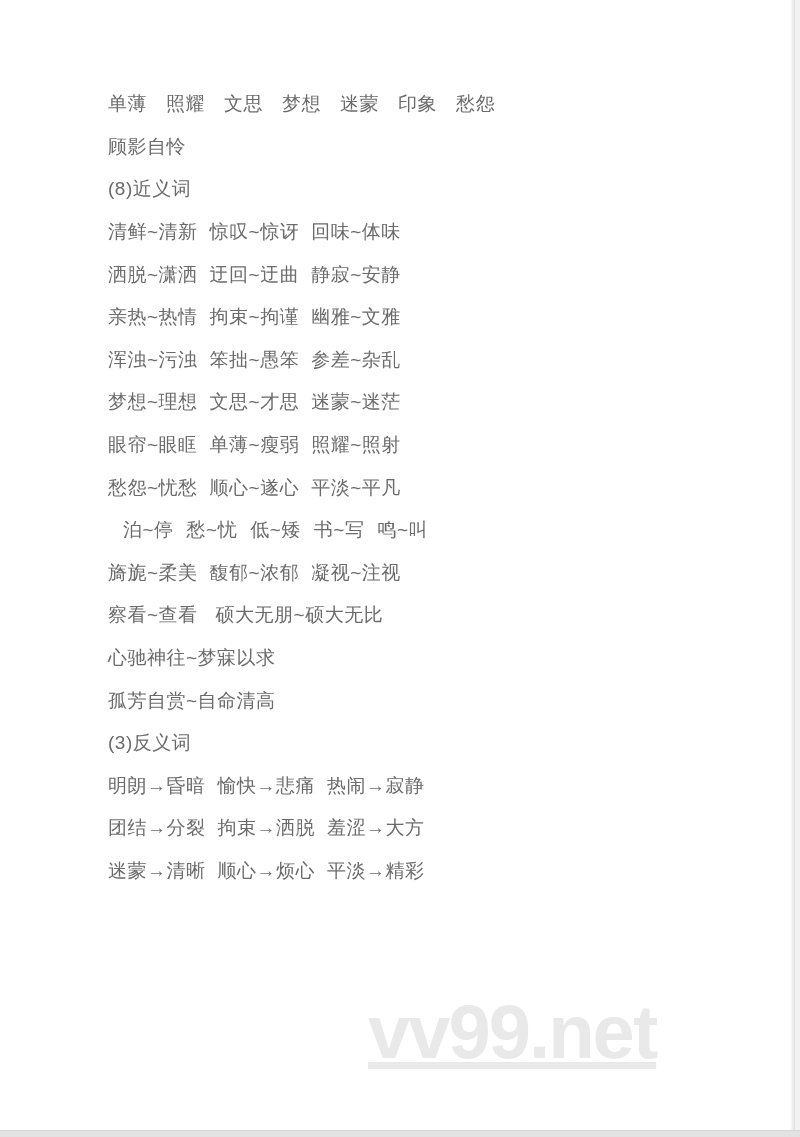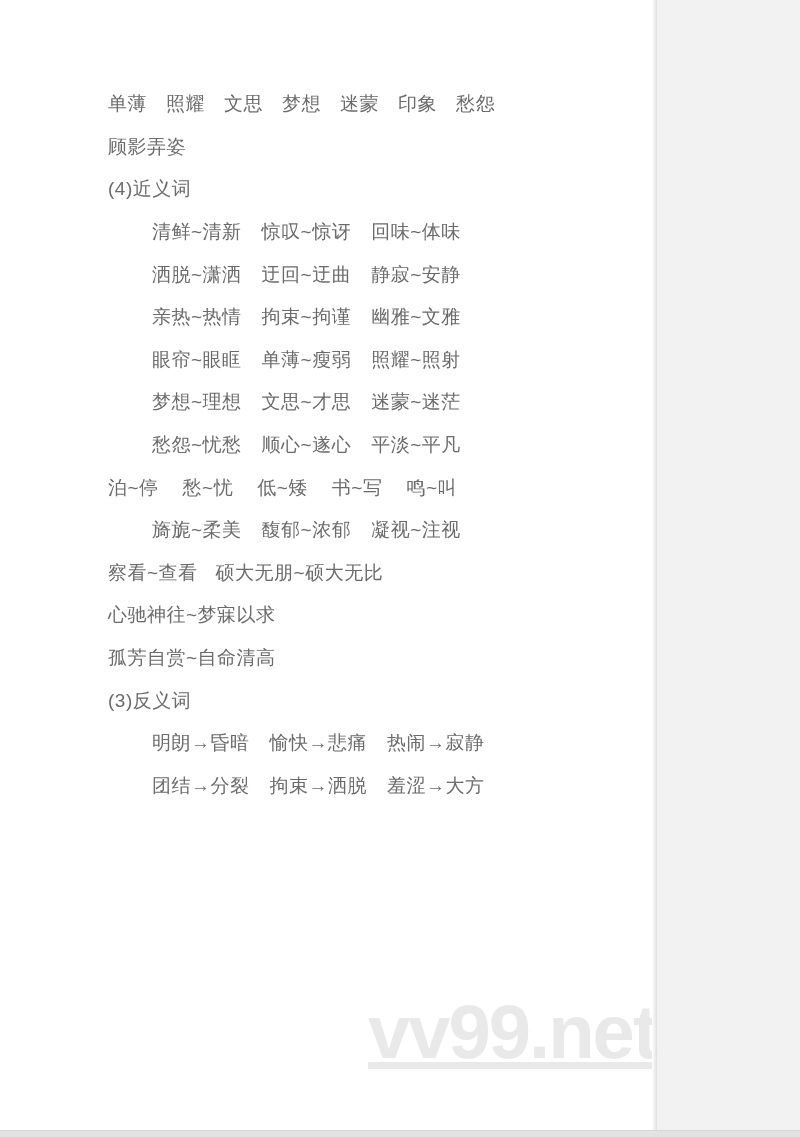--- a/index.html
+++ b/index.html
@@ -11,21 +11,21 @@
     height: 1137px;
     background: #f2f2f2;
     font-family: "Liberation Sans", sans-serif;
     overflow: hidden;
     position: relative;
   }
   .page {
     position: absolute;
     left: 0;
     top: 0;
-    width: 657px;
+    width: 795px;
     height: 1131px;
     background: #ffffff;
   }
   .page-edge-right {
     position: absolute;
     right: 0;
     top: 0;
     width: 5px;
     height: 1131px;
     background: linear-gradient(to right, #ffffff, #e0e0e0);
@@ -47,22 +47,22 @@
     font-size: 19px;
     letter-spacing: 0.5px;
   }
   .line {
     height: 42.6px;
     display: flex;
     align-items: center;
     white-space: nowrap;
   }
   .line.words { gap: 19px; }
-  .line.pairs { gap: 20px; margin-left: 44px; }
-  .line.pairs-small { gap: 24px; }
+  .line.pairs { gap: 12px; }
+  .line.pairs-small { gap: 13px; margin-left: 15px; }
   .line.pairs-long { gap: 18px; }
   .line.heading { gap: 0; }
   .watermark {
     position: absolute;
     left: 368px;
     top: 988px;
     font-size: 76px;
     font-weight: 900;
     letter-spacing: -2px;
     user-select: none;
@@ -78,49 +78,54 @@
       <div class="line words">
         <span class="group">单薄</span>
         <span class="group">照耀</span>
         <span class="group">文思</span>
         <span class="group">梦想</span>
         <span class="group">迷蒙</span>
         <span class="group">印象</span>
         <span class="group">愁怨</span>
       </div>
       <div class="line words">
-        <span class="group">顾影弄姿</span>
+        <span class="group">顾影自怜</span>
       </div>
       <div class="line heading">
-        <span class="group">(4)近义词</span>
+        <span class="group">(8)近义词</span>
       </div>
       <div class="line pairs">
         <span class="group">清鲜~清新</span>
         <span class="group">惊叹~惊讶</span>
         <span class="group">回味~体味</span>
       </div>
       <div class="line pairs">
         <span class="group">洒脱~潇洒</span>
         <span class="group">迂回~迂曲</span>
         <span class="group">静寂~安静</span>
       </div>
       <div class="line pairs">
         <span class="group">亲热~热情</span>
         <span class="group">拘束~拘谨</span>
         <span class="group">幽雅~文雅</span>
       </div>
       <div class="line pairs">
-        <span class="group">眼帘~眼眶</span>
-        <span class="group">单薄~瘦弱</span>
-        <span class="group">照耀~照射</span>
+        <span class="group">浑浊~污浊</span>
+        <span class="group">笨拙~愚笨</span>
+        <span class="group">参差~杂乱</span>
       </div>
       <div class="line pairs">
         <span class="group">梦想~理想</span>
         <span class="group">文思~才思</span>
         <span class="group">迷蒙~迷茫</span>
+      </div>
+      <div class="line pairs">
+        <span class="group">眼帘~眼眶</span>
+        <span class="group">单薄~瘦弱</span>
+        <span class="group">照耀~照射</span>
       </div>
       <div class="line pairs">
         <span class="group">愁怨~忧愁</span>
         <span class="group">顺心~遂心</span>
         <span class="group">平淡~平凡</span>
       </div>
       <div class="line pairs-small">
         <span class="group">泊~停</span>
         <span class="group">愁~忧</span>
         <span class="group">低~矮</span>
@@ -148,17 +153,22 @@
       <div class="line pairs">
         <span class="group">明朗→昏暗</span>
         <span class="group">愉快→悲痛</span>
         <span class="group">热闹→寂静</span>
       </div>
       <div class="line pairs">
         <span class="group">团结→分裂</span>
         <span class="group">拘束→洒脱</span>
         <span class="group">羞涩→大方</span>
       </div>
+      <div class="line pairs">
+        <span class="group">迷蒙→清晰</span>
+        <span class="group">顺心→烦心</span>
+        <span class="group">平淡→精彩</span>
+      </div>
     </div>
   <div class="watermark" style="color: rgb(233, 233, 233);">vv99.net</div>
   <div class="page-edge-right"></div>
 </div>
 <div class="page-edge-bottom"></div>
 
 </body></html>

